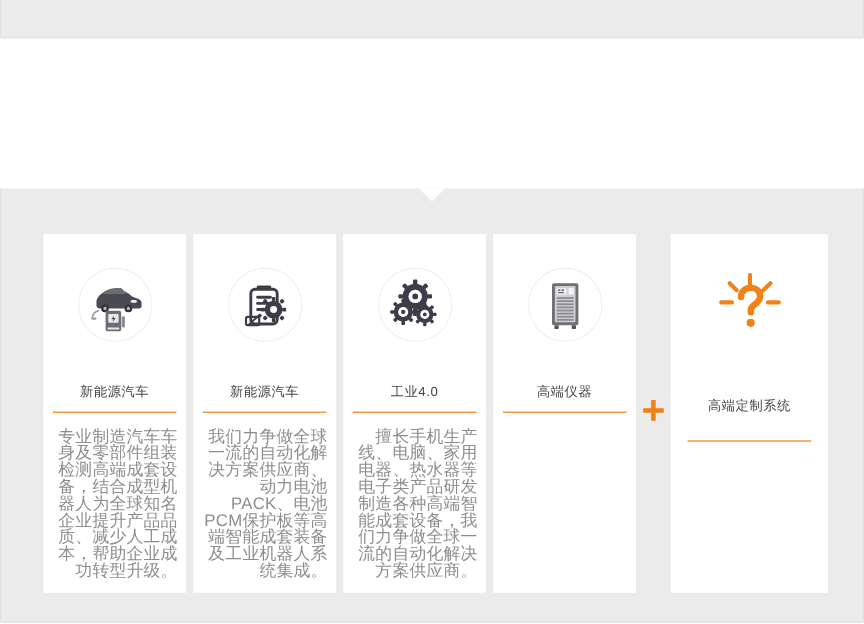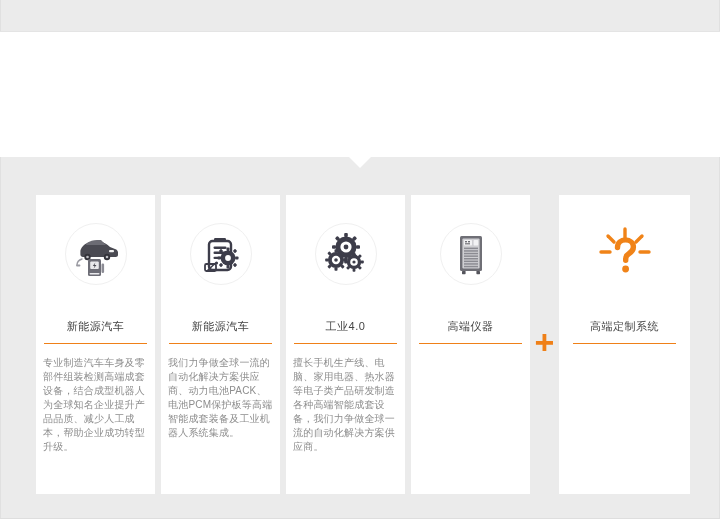--- a/index.html
+++ b/index.html
@@ -104,41 +104,41 @@
   }
   .card-rule {
     margin-top: 9px;
     width: 103px;
     height: 1px;
     background: #ef8018;
   }
   .card-body {
     margin-top: 12px;
     width: 105px;
-    font-size: 10px;
+    font-size: 14px;
     line-height: 14px;
     color: #8d8d8d;
-    text-align: left;
+    text-align: right;
     letter-spacing: 0.2px;
   }
   .card-body .ln { display: block; }
 
   
   .plus-gap {
     width: 40px; height: 299px;
     display: flex; align-items: center; justify-content: center;
   }
   .plus-sign {
     font-size: 34px;
     line-height: 34px;
     color: #ef8018;
     font-weight: 700;
     transform: translateY(-3px);
   }
-  .card.wide { width: 140px; }
+  .card.wide { width: 140px; gap: 12px; }
 </style>
 </head>
 <body>
 
 <div class="page">
 
   <div class="top-strip"></div>
 
 
   <div class="section">

